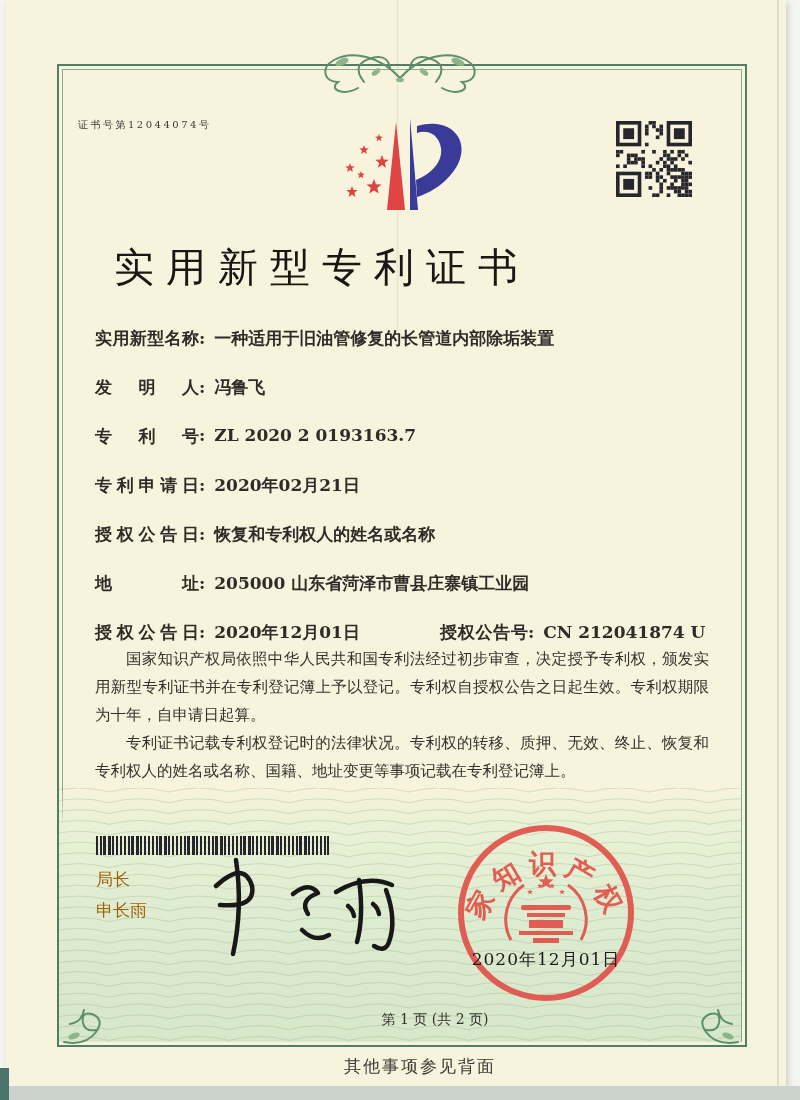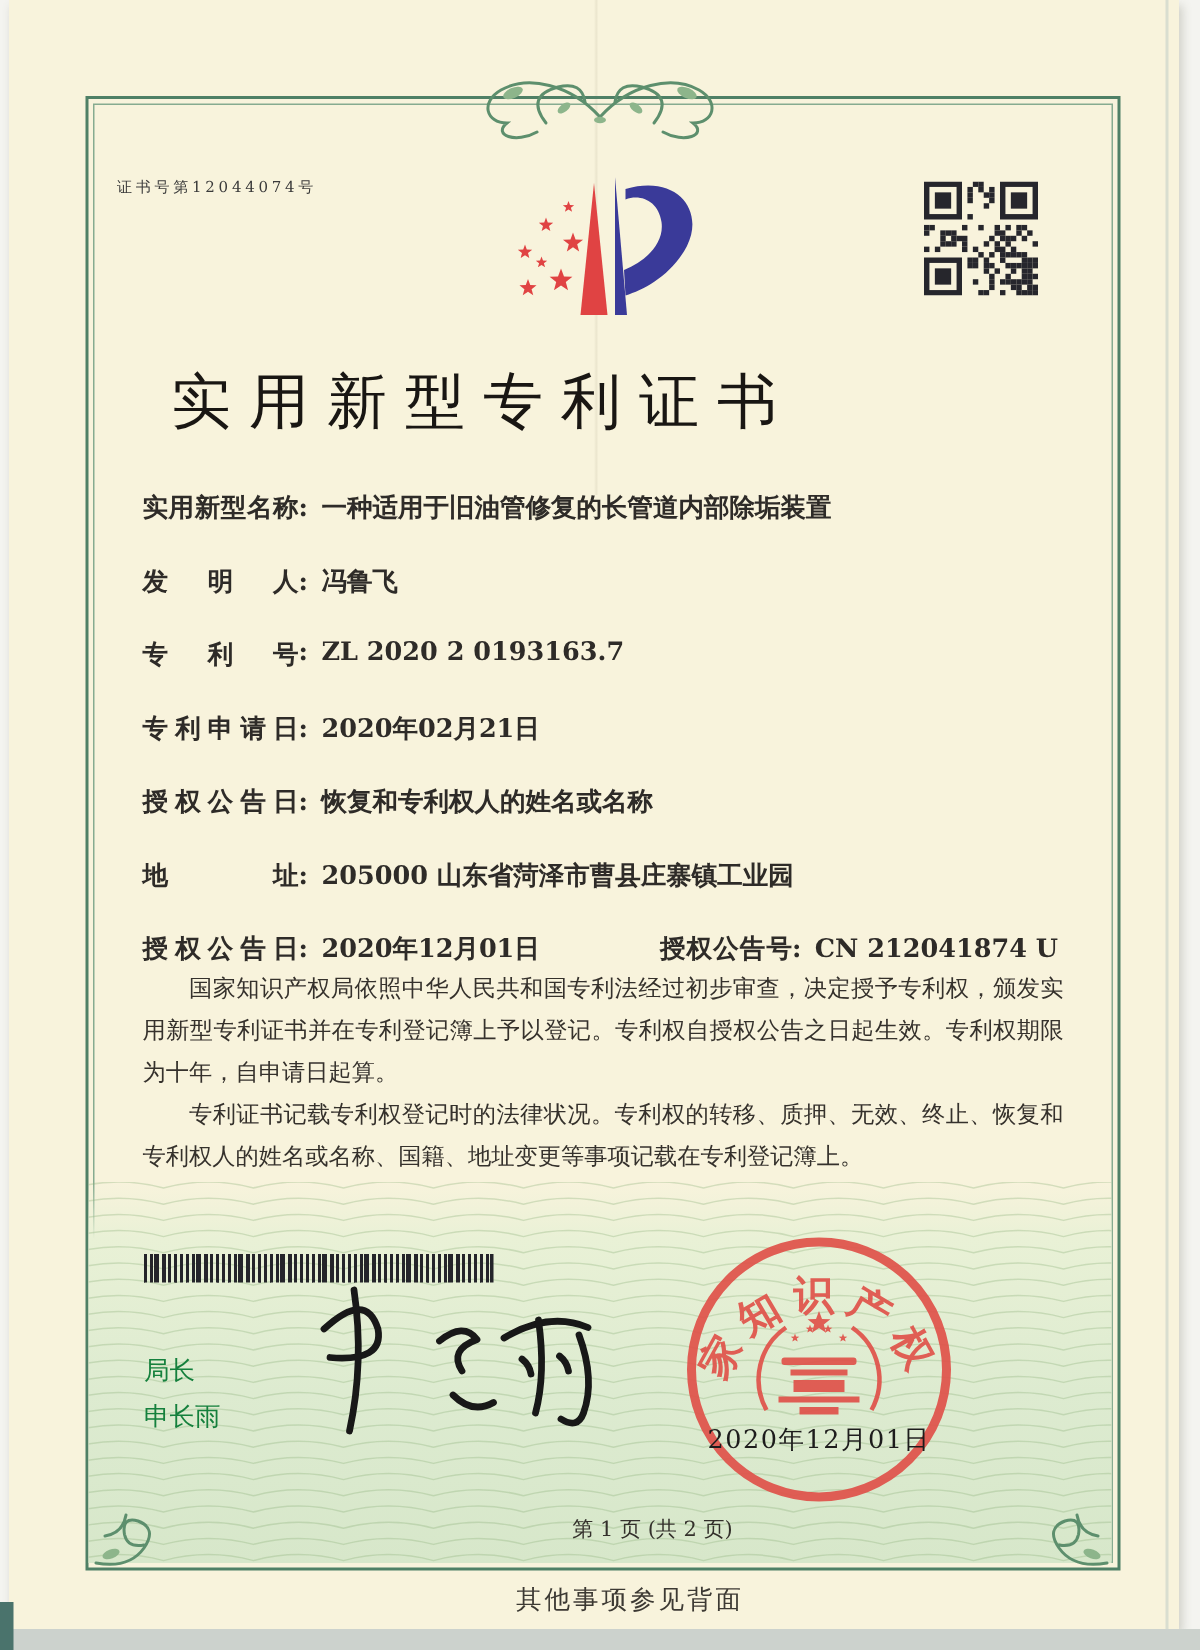--- a/index.html
+++ b/index.html
@@ -50,22 +50,22 @@
 
   .paras{position:absolute;left:95px;top:646px;width:614px;font-size:15.5px;line-height:1.8;
          color:#35312c;text-align:justify;}
   .paras p{margin:0;text-indent:2em;}
 
   .barcode{position:absolute;left:96px;top:836px;width:233px;height:19px;
      background:
        repeating-linear-gradient(90deg,#24242a 0 2px,transparent 2px 4px),
        repeating-linear-gradient(90deg,#24242a 0 1px,transparent 1px 7px);}
 
-  .director{position:absolute;left:96px;top:899px;font-family:"DejaVu Sans","Liberation Sans",sans-serif;
-            font-size:17px;line-height:31px;color:#15803d;}
+  .director{position:absolute;left:96px;top:864px;font-family:"DejaVu Sans","Liberation Sans",sans-serif;
+            font-size:17px;line-height:31px;color:#a16207;}
   .signature{position:absolute;left:196px;top:850px;width:215px;height:112px;}
 
   .seal{position:absolute;left:455px;top:822px;width:182px;height:182px;opacity:.92;}
   .seal-date{position:absolute;left:448px;top:948px;width:196px;text-align:center;
              font-size:17px;letter-spacing:1px;color:#1d1c1c;}
 
   .page-info{position:absolute;left:0;top:1011px;width:800px;text-align:center;font-size:14px;color:#33302b;padding-left:35px;}
   .back-note{position:absolute;left:0;top:1055px;width:800px;text-align:center;
              font-size:17px;color:#3c3933;letter-spacing:2px;padding-left:20px;}
 

